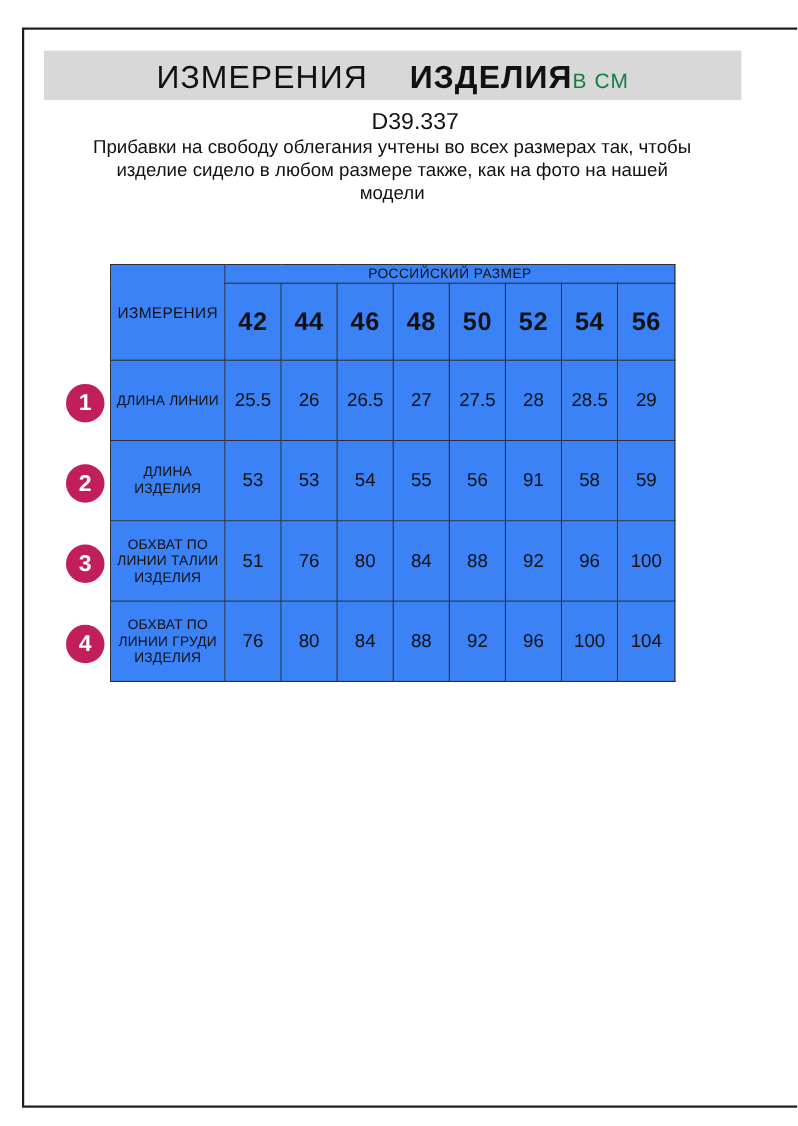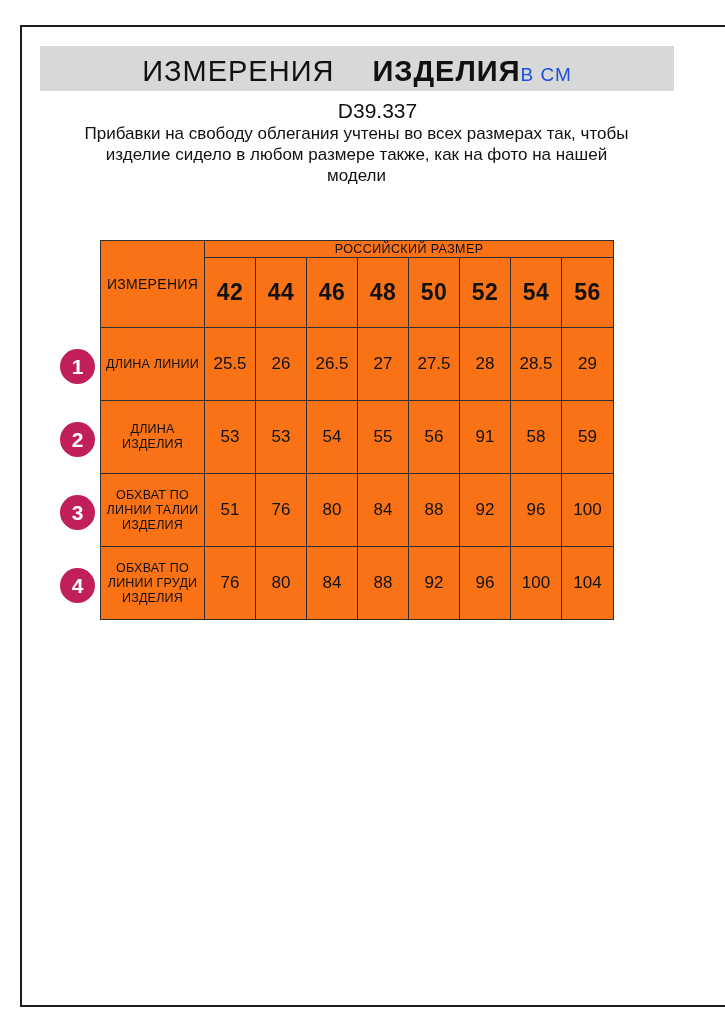--- a/index.html
+++ b/index.html
@@ -42,21 +42,21 @@
   .title-part2 {
     font-size: 29px;
     font-weight: 700;
     color: #111111;
     letter-spacing: 1px;
     margin-left: 38px;
   }
   .title-part3 {
     font-size: 19px;
     font-weight: 400;
-    color: #1d4ed8;
+    color: #15803d;
     letter-spacing: 1px;
   }
   .product-code {
     position: absolute;
     left: 0; top: 72px;
     width: 100%;
     text-align: center;
     font-size: 21px;
     font-weight: 400;
     color: #111111;
@@ -76,21 +76,21 @@
     border-collapse: collapse;
     table-layout: fixed;
     width: 513px;
   }
   .size-table td {
     border: 1px solid #2e2e2e;
     text-align: center;
     vertical-align: middle;
     padding: 0;
     color: #111111;
-    background: #f97316;
+    background: #3b82f6;
   }
   .row-group { height: 17px; }
   .row-sizes { height: 70px; }
   .row-data  { height: 73px; }
   .cell-corner {
     font-size: 14px;
     letter-spacing: 0.3px;
   }
   .cell-group-header {
     font-size: 12.5px;

